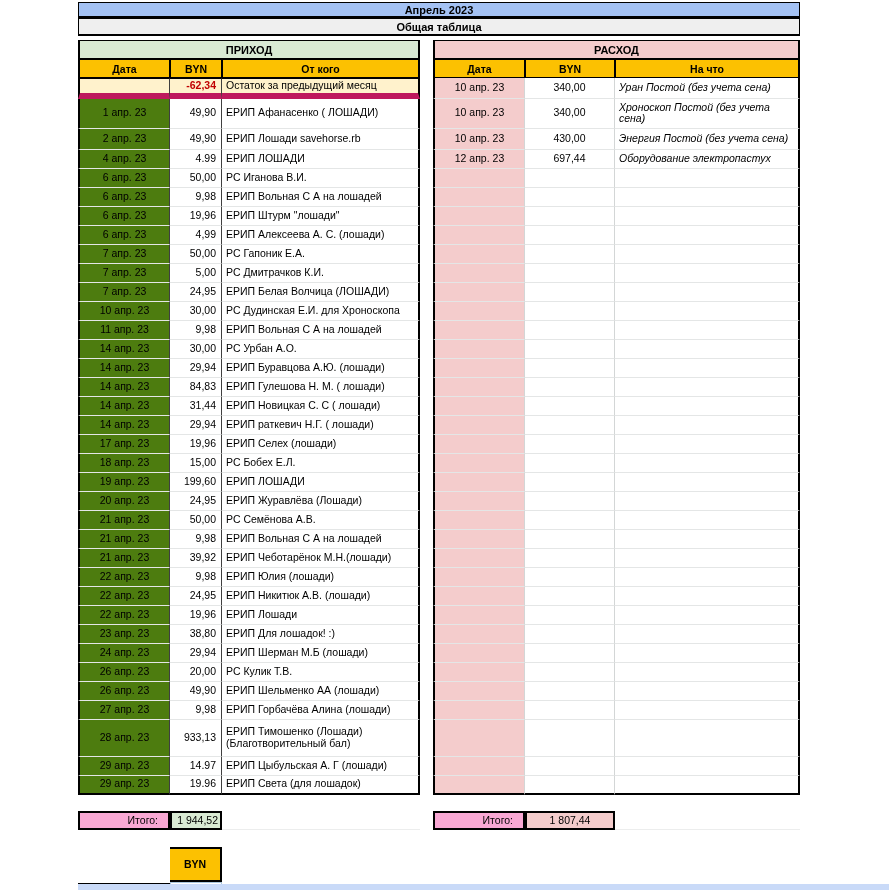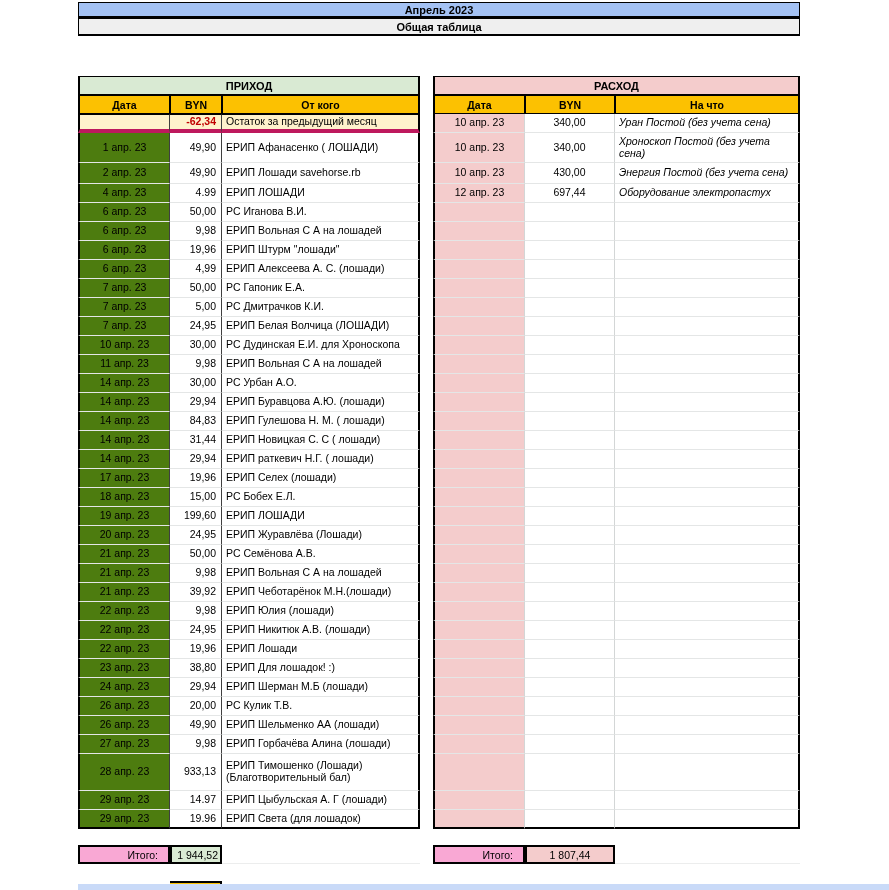--- a/index.html
+++ b/index.html
@@ -37,21 +37,21 @@
     border:1px solid #000; border-top:none; border-bottom:2px solid #000;
     display:flex; align-items:center; justify-content:center;
     font-weight:700; font-size:11px; box-sizing:border-box;
   }
   .sp { grid-column:1/-1; height:4px; background:transparent; }
   .sp2 { grid-column:1/-1; height:16px; background:transparent; border:none; }
   
   .sec {
     box-sizing:border-box; min-height:19px; display:flex; align-items:center;
     justify-content:center; font-weight:700; font-size:11px;
-    border:1px solid #000; border-left-width:2px; border-right-width:2px;margin-top:36px;
+    border:1px solid #000; border-left-width:2px; border-right-width:2px;
   }
   .sec1 { background:#d9ead3; }
   .sec2 { background:#f4cccc; }
   
   .hy {
     box-sizing:border-box; min-height:18px; background:#fcc101;
     display:flex; align-items:center; justify-content:center;
     font-weight:700; font-size:10.5px; border:1px solid #000;
   }
   .hl { border-left-width:2px; } .hr { border-right-width:2px; }
@@ -60,21 +60,21 @@
   
   .d1 { background:#4d7c0f; justify-content:center; border-left:2px solid #000; border-right:1px solid #3f3f3f; white-space:nowrap; }
   .b1 { justify-content:flex-end; border-right:1px solid #3f3f3f; padding-right:5px; white-space:nowrap; }
   .f1 { border-right:2px solid #000; }
   
   .d2 { background:#f4cccc; justify-content:center; border-left:2px solid #000; border-right:1px solid #d3d6d6; white-space:nowrap; }
   .b2 { justify-content:center; border-right:1px solid #d3d6d6; white-space:nowrap; }
   .f2 { border-right:2px solid #000; padding-right:8px;font-style:italic; }
   
   .opening .d1, .opening .b1, .opening .f1 {
-    background:#fff2cc; border-top:1px solid #000; border-bottom:4px solid #be185d;
+    background:#fff2cc; border-top:1px solid #000; border-bottom:6px solid #be185d;
   }
   .opening .b1 { color:#c00000; font-weight:700; }
   
   .last .d1,.last .b1,.last .f1,.last .d2,.last .b2,.last .f2 { border-bottom:2px solid #000; }
   
   .tot-lab {
     box-sizing:border-box; min-height:19px; background:#f9a8d4;
     display:flex; align-items:center; justify-content:flex-end; padding:1px 10px 1px 4px;
     font-size:10.5px; border:2px solid #000;
   }

